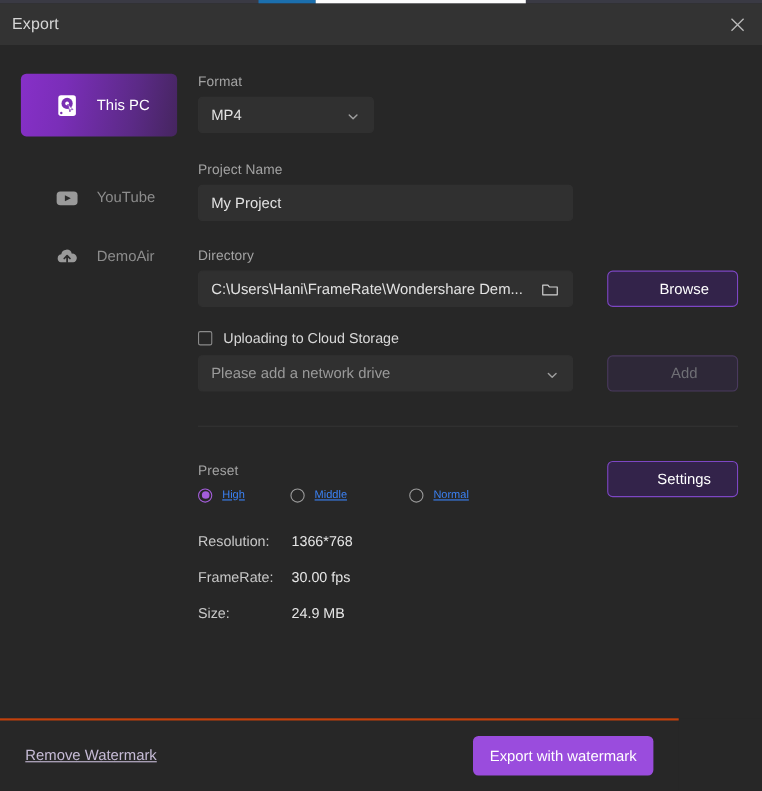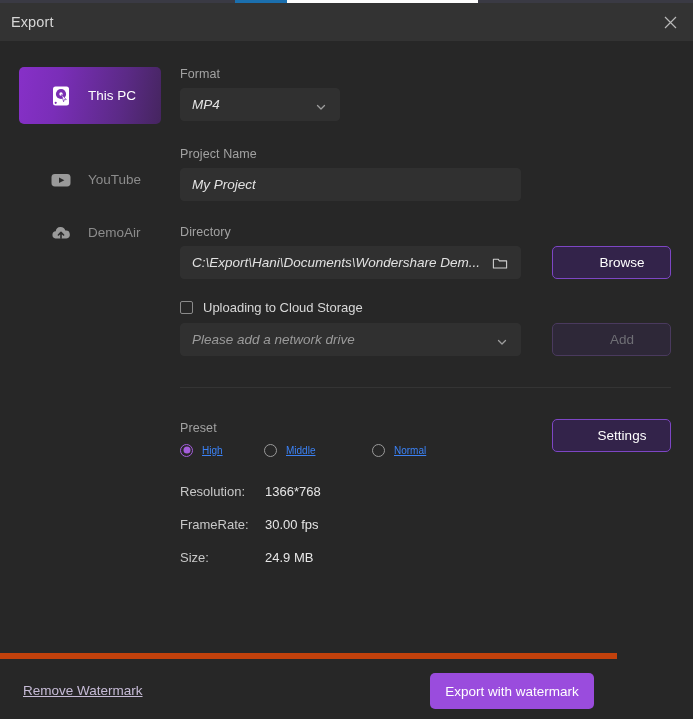--- a/index.html
+++ b/index.html
@@ -117,21 +117,20 @@
   }
 
   .input-box {
     position: absolute;
     background: #303030;
     border: 1px solid #303030;
     border-radius: 4px;
     display: flex;
     align-items: center;
     cursor: text;
-    font-style: italic;
   }
   .input-box .val {
     margin-left: 11px;
     font-size: 13.5px;
     color: #e2e2e2;
     white-space: nowrap;
     overflow: hidden;
   }
   .input-box .val.placeholder { color: #9a9a9a; }
 
@@ -271,21 +270,21 @@
   #spec-0 { top: 443px; }
   #spec-1 { top: 476px; }
   #spec-2 { top: 509px; }
 
   
   .footer {
     position: absolute;
     bottom: 0; left: 0;
     width: 617px; height: 66px;
     background: #272727;
-    border-top: 6px solid #c2410c;
+    border-top: 2px solid #c2410c;
   }
   .watermark-link {
     position: absolute;
     left: 23px; top: 24px;
     font-size: 13.5px;
     color: #c6bbd6;
     text-decoration: underline;
     cursor: pointer;
   }
   .export-btn {
@@ -371,21 +370,21 @@
         </span>
       </div>
 
       <div class="field-label" id="lbl-project">Project Name</div>
       <div class="input-box" id="box-project">
         <span class="val">My Project</span>
       </div>
 
       <div class="field-label" id="lbl-directory">Directory</div>
       <div class="input-box" id="box-directory">
-        <span class="val">C:\Export\Hani\Documents\Wondershare Dem...</span>
+        <span class="val">C:\Users\Hani\FrameRate\Wondershare Dem...</span>
         <span class="folder-ico">
           <svg width="16" height="16" viewBox="0 0 16 16" aria-hidden="true">
             <path d="M1.4 4.2 L1.4 13 L14.6 13 L14.6 5.9 L7.4 5.9 L6.1 4.2 Z" fill="none" stroke="#cfcfcf" stroke-width="1.1" stroke-linejoin="round"></path>
           </svg>
         </span>
       </div>
       <div class="btn btn-outline" id="btn-browse">
         <span>Browse</span>
       </div>
 

